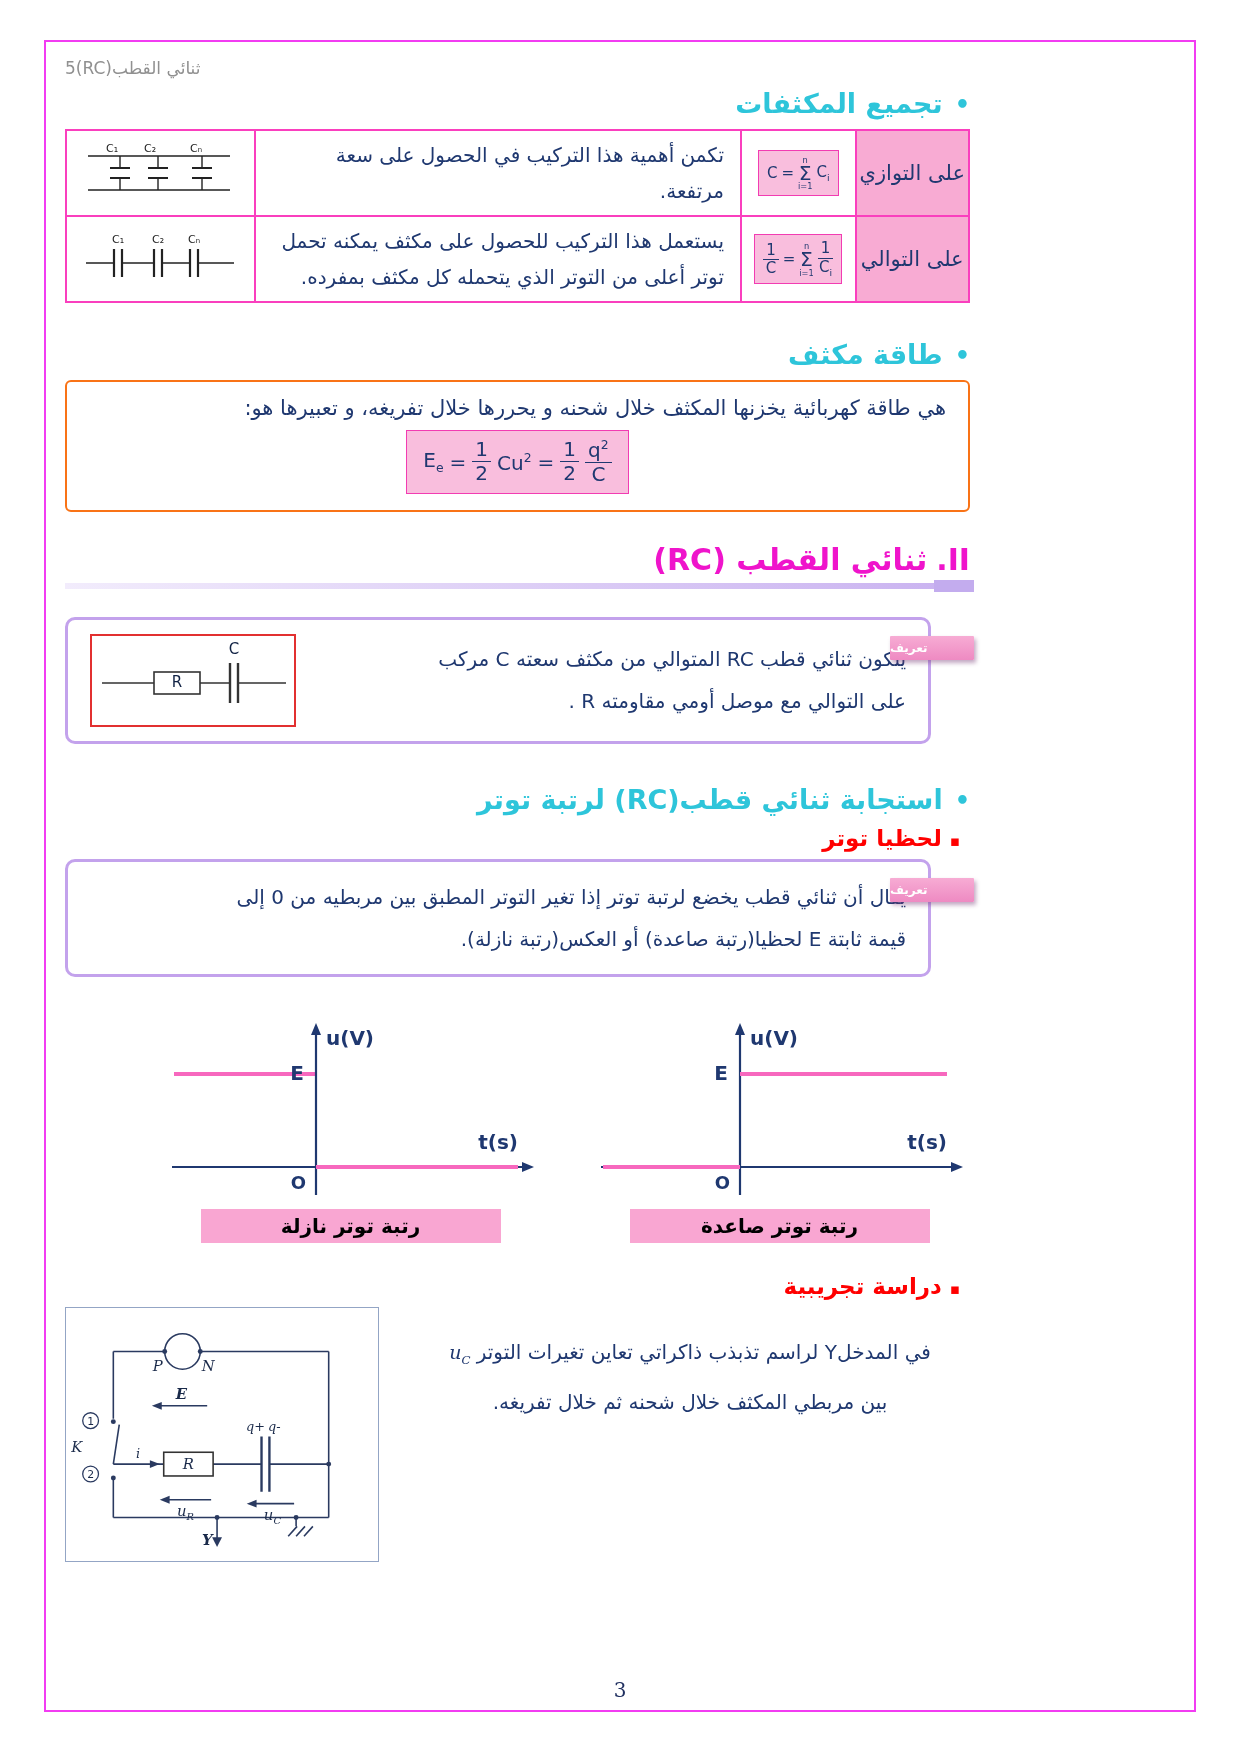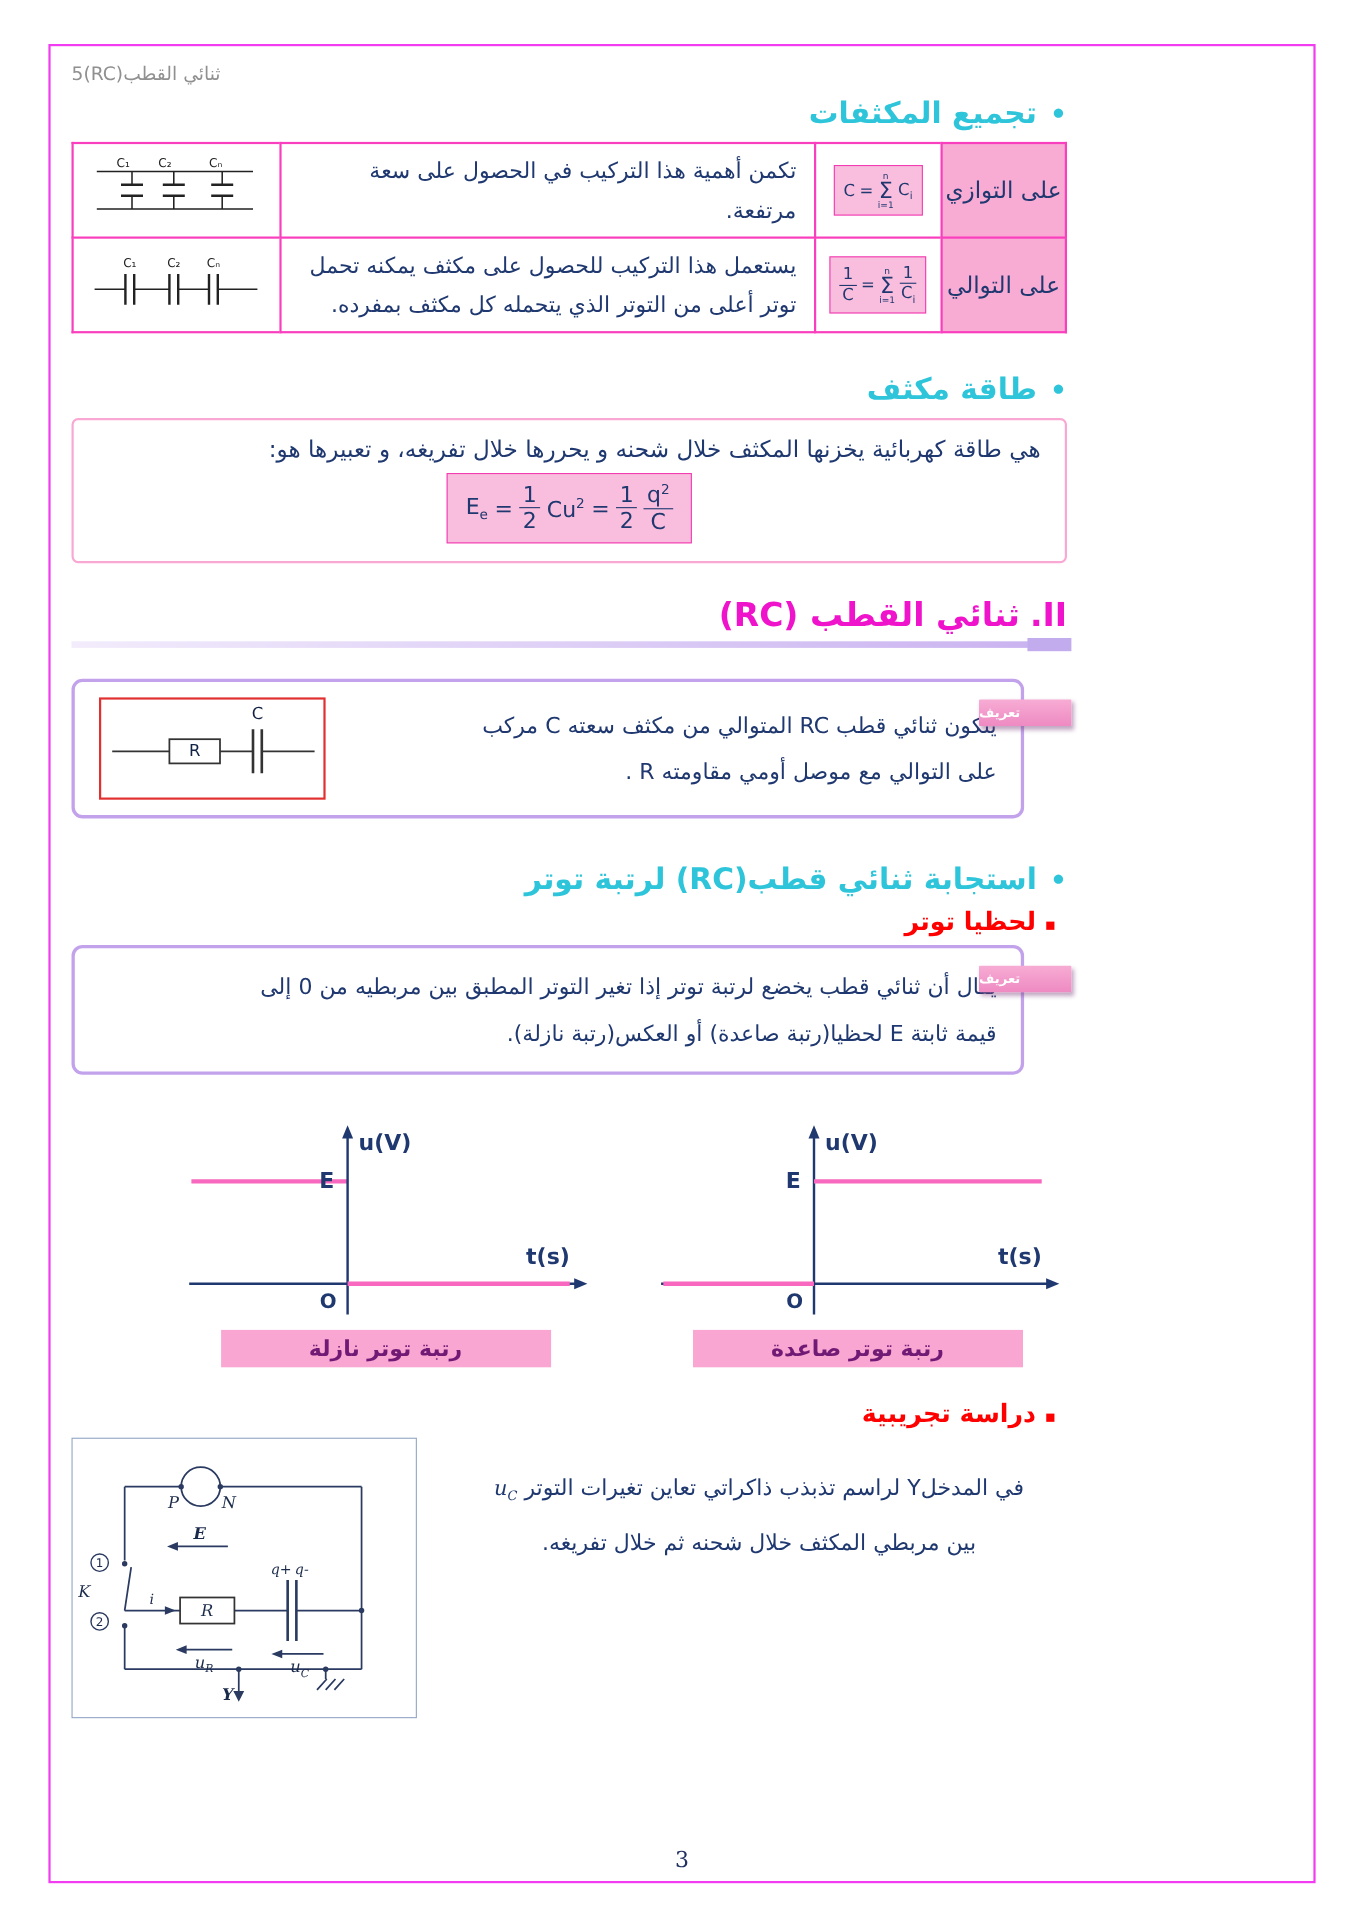--- a/index.html
+++ b/index.html
@@ -32,21 +32,21 @@
   .fbox { display:inline-block; background:#F9BEDD; border:1.5px solid #F23CB2; padding:5px 8px; }
   .fml { display:inline-flex; direction:ltr; align-items:center; gap:4px; color:#1F3870; font-size:15px; }
   .sigma-stack { display:inline-flex; flex-direction:column; align-items:center; line-height:1; }
   .s-top,.s-bot { font-size:0.55em; }
   .s-mid { font-size:1.35em; line-height:0.9; }
   .frac { display:inline-flex; flex-direction:column; align-items:center; line-height:1.15; }
   .frac .num { border-bottom:1.4px solid #1F3870; padding:0 3px; }
   sub,sup { font-size:0.62em; }
 
   
-  .energy-box { border:2px solid #f9a8d4; border-radius:6px; padding:14px 22px 16px; margin-bottom:30px; }
+  .energy-box { border:2px solid #f97316; border-radius:6px; padding:14px 22px 16px; margin-bottom:30px; }
   .energy-text { font-size:21px; text-align:right; }
   .energy-f-wrap { text-align:center; margin-top:10px; }
   .energy-f-wrap .fbox { padding:7px 16px; }
   .energy-f-wrap .fml { font-size:20px; gap:6px; }
 
   
   .sec2 { text-align:right; color:#EF14CB; font-size:30px; font-weight:bold; margin-bottom:6px; }
   .sec2 .num { margin-left:9px; }
   .sec2-line { position:relative; height:6px; background:linear-gradient(to left,#C9B2F0,#F2ECFC); margin-bottom:28px; }
   .sec2-line .endblock { position:absolute; right:-4px; top:-3px; width:40px; height:12px; background:#C3ACEE; }
@@ -65,21 +65,21 @@
 
   
   .graphs-row { display:flex; direction:ltr; justify-content:space-between; padding-left:95px; margin-bottom:30px;gap:48px; }
   .graph-col { width:400px; }
   .graph-svg { display:block; margin:0 auto; }
   .axis { stroke:#1F3870; stroke-width:2.2; fill:none; }
   .arrow { fill:#1F3870; }
   .step { stroke:#F768BE; stroke-width:4; fill:none; }
   .glabel { fill:#1F3870; font-weight:bold; font-size:20px; font-family:"DejaVu Sans",sans-serif; }
   .gsmall { fill:#1F3870; font-weight:bold; font-size:18px; font-family:"DejaVu Sans",sans-serif; }
-  .caption { width:300px; margin:6px auto 0; background:#F9A6D2; color:#701a75; font-weight:bold;
+  .caption { width:300px; margin:6px auto 0; background:#F9A6D2; color:#000000; font-weight:bold;
              font-size:20px; text-align:center; padding:5px 0; }
 
   
   .bottom-row { display:flex; justify-content:space-between; align-items:flex-start; }
   .exp-text { width:560px; font-size:20px; line-height:2.5; text-align:center; padding-top:20px; }
   .uc { font-family:"DejaVu Serif",serif; font-style:italic; font-size:19px; }
   .exp-circuit { width:314px; border:1px solid #93A5C5; background:#fff; padding:2px; }
 
   
   .dwire path { stroke:#222222; stroke-width:1.4; fill:none; }

